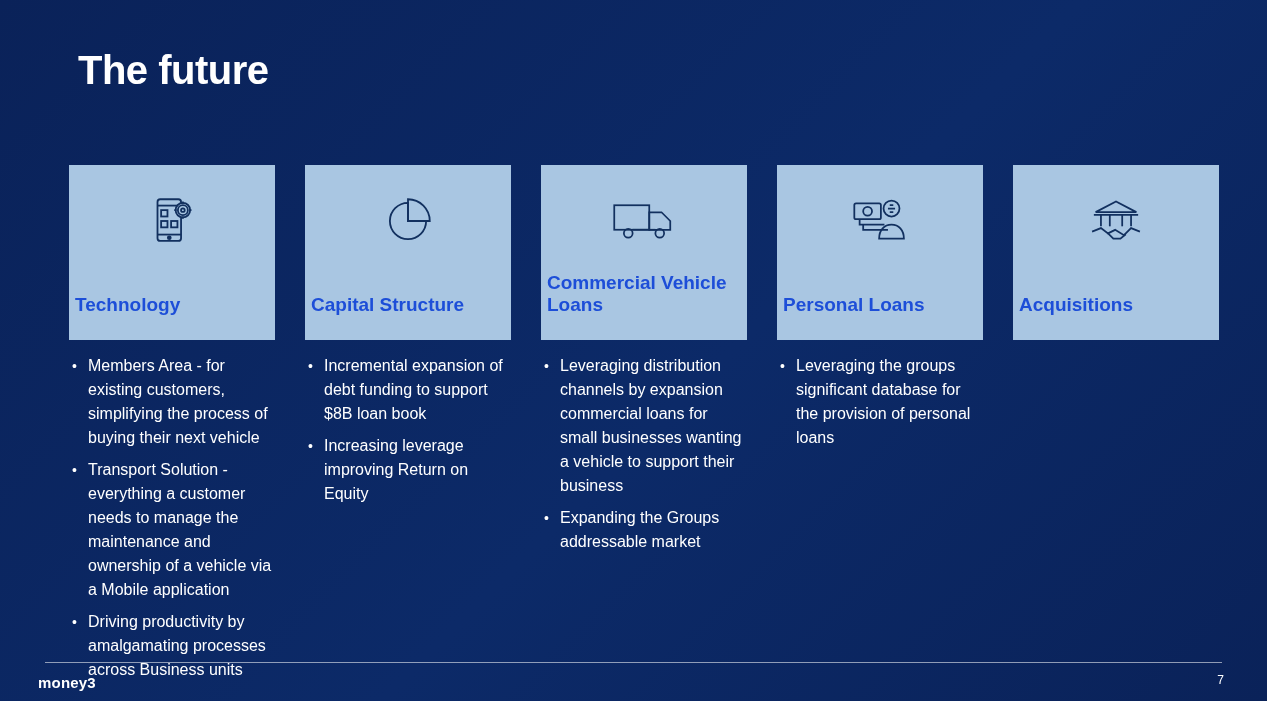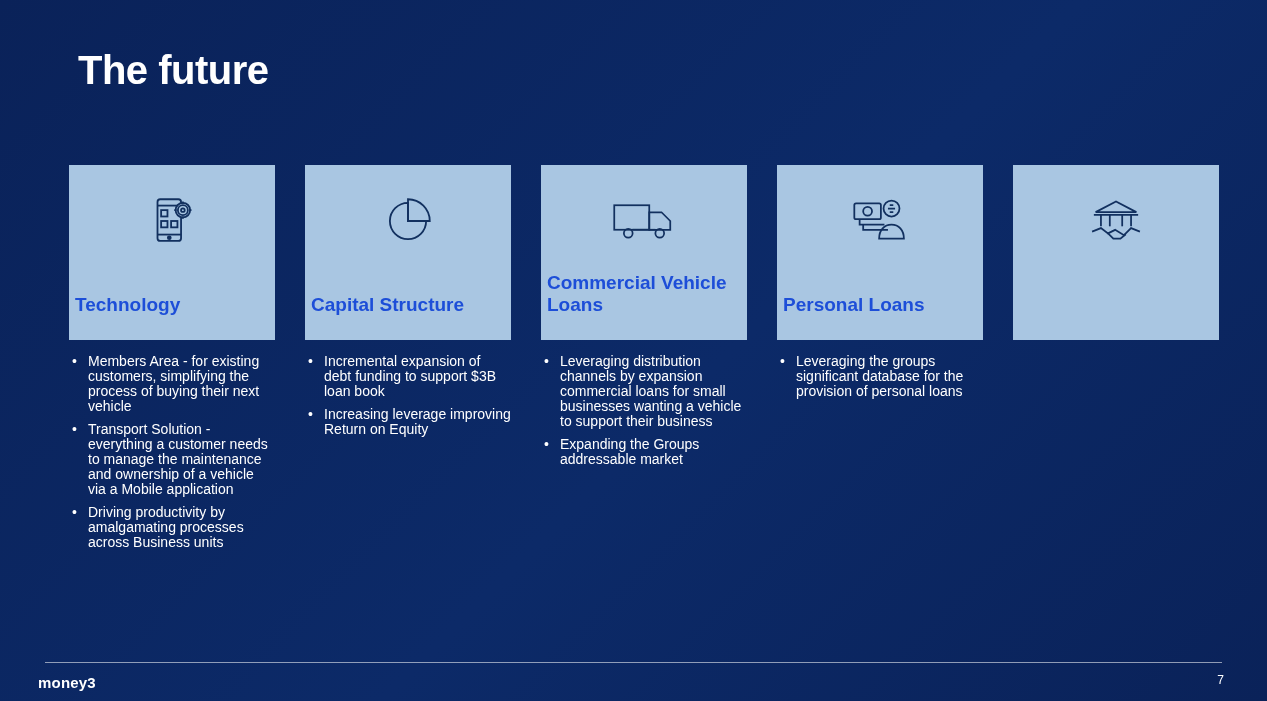--- a/index.html
+++ b/index.html
@@ -71,22 +71,22 @@
   }
   .bullets {
     list-style: none;
     margin: 14px 0 0 0;
     padding: 0;
   }
   .bullets li {
     position: relative;
     padding-left: 19px;
     color: #ffffff;
-    font-size: 14px;
-    line-height: 15px;
+    font-size: 16px;
+    line-height: 24px;
     margin-bottom: 8px;
   }
   .bullets li::before {
     content: "\2022";
     position: absolute;
     left: 3px;
     top: 0;
     color: #ffffff;
     font-size: 14px;
   }
@@ -157,21 +157,21 @@
       <div class="card">
         <div class="card-icon">
           <svg width="58" height="58" viewBox="0 0 64 64" fill="none" stroke="#12305f" stroke-width="2">
             <path d="M32 32 L32 8 A24 24 0 0 1 56 32 Z"></path>
             <path d="M32 12 A20 20 0 1 0 52 32 L32 32 Z"></path>
           </svg>
         </div>
         <div class="card-title">Capital Structure</div>
       </div>
       <ul class="bullets">
-        <li>Incremental expansion of debt funding to support $3B loan book</li>
+        <li>Incremental expansion of debt funding to support $8B loan book</li>
         <li>Increasing leverage  improving Return on Equity</li>
       </ul>
     </div>
 
     <div class="column">
       <div class="card">
         <div class="card-icon">
           <svg width="70" height="58" viewBox="0 0 80 56" fill="none" stroke="#12305f" stroke-width="2">
             <rect x="6" y="10" width="40" height="28"></rect>
             <path d="M46 18 H60 L70 28 V38 H46 Z"></path>
@@ -215,20 +215,21 @@
             <path d="M12 20 L35 8 L58 20 Z"></path>
             <line x1="10" y1="23" x2="60" y2="23"></line>
             <line x1="18" y1="23" x2="18" y2="36"></line>
             <line x1="28" y1="23" x2="28" y2="36"></line>
             <line x1="42" y1="23" x2="42" y2="36"></line>
             <line x1="52" y1="23" x2="52" y2="36"></line>
             <path d="M8 42 L18 38 L26 44 L34 40 L44 46 L52 38 L62 42"></path>
             <path d="M26 44 L32 50 L40 50 L46 45"></path>
           </svg>
         </div>
+        <div class="card-title">Acquisitions</div>
       </div>
     </div>
 
   </div>
 
   <div class="footer-rule"></div>
   <div class="logo">
     <span>money3</span>
   </div>
   <div class="page-number">7</div>

